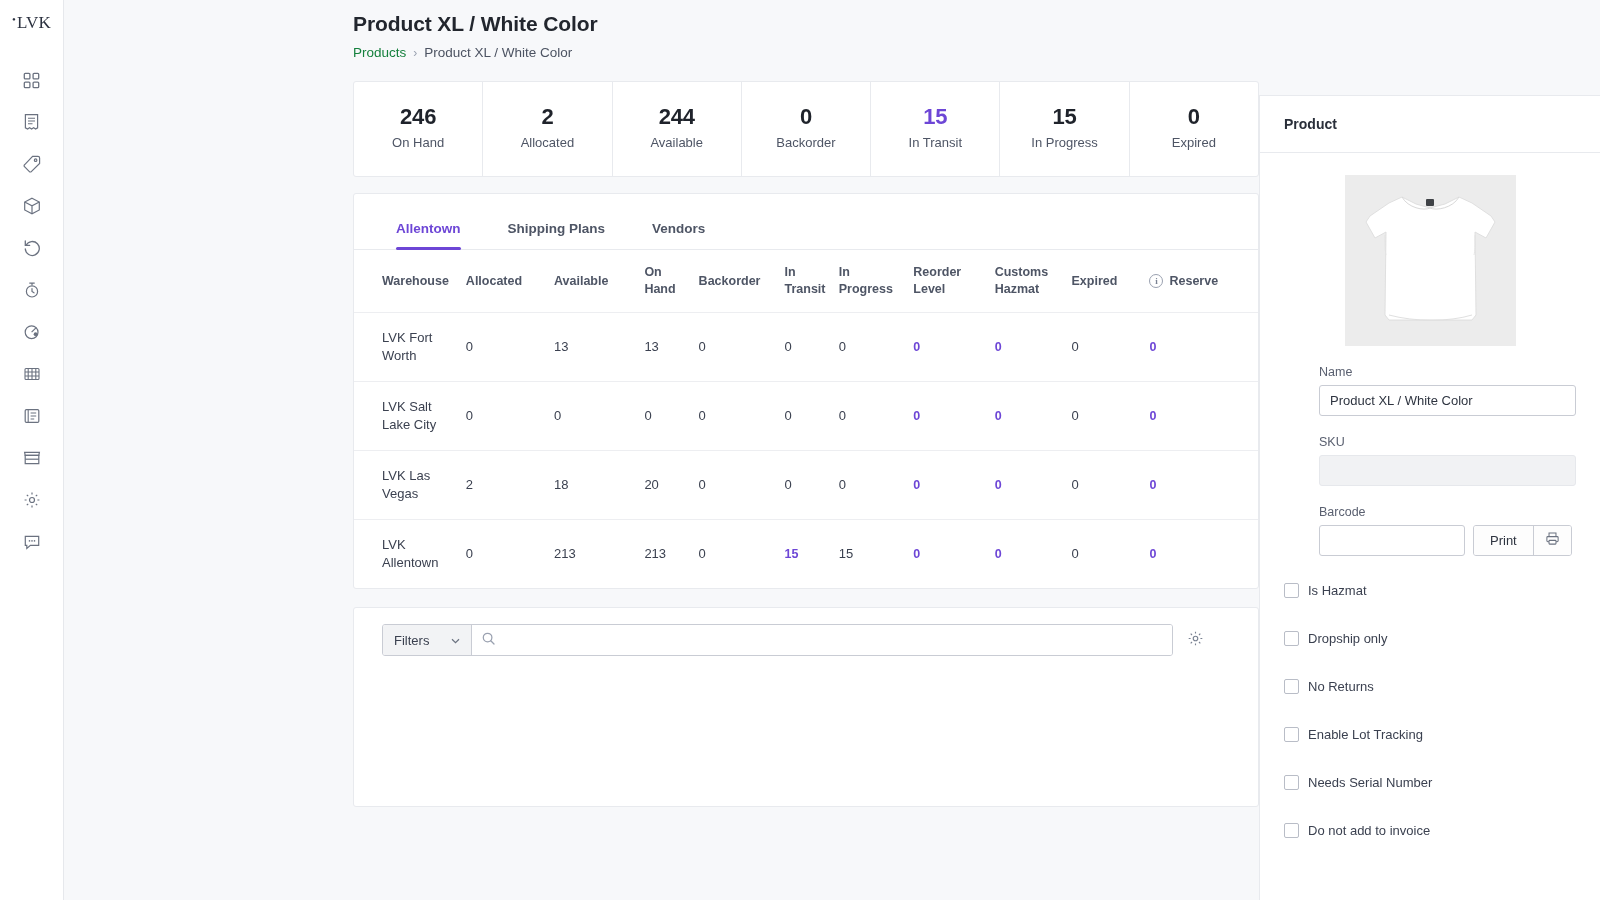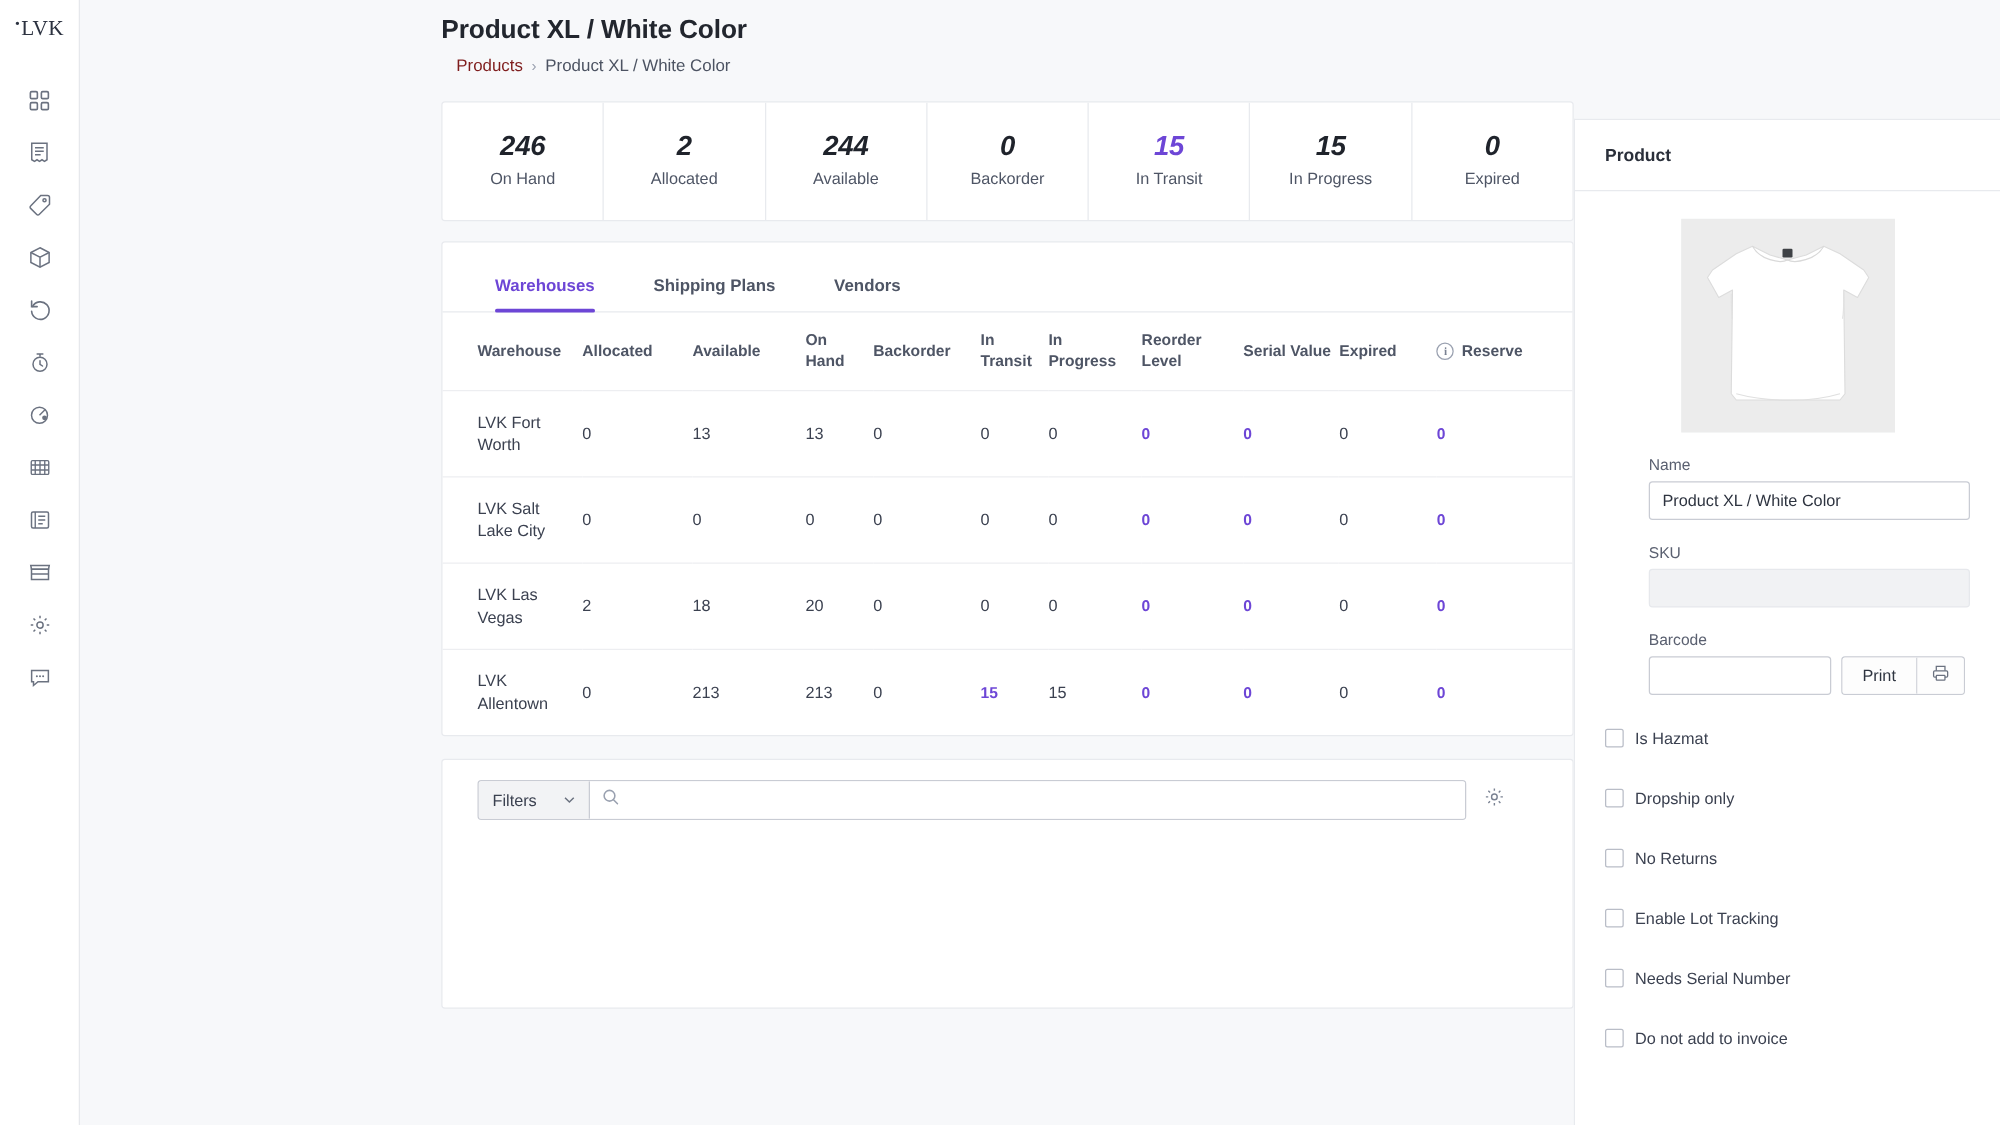--- a/index.html
+++ b/index.html
@@ -56,42 +56,42 @@
 
   .page-head { padding: 10px 0 0 0; }
   .page-title {
     font-size: 21px; font-weight: bold; color: #22262e;
     letter-spacing: -.1px; margin: 0 0 0 0; line-height: 28px;
   }
   .breadcrumb {
     margin-top: 7px; font-size: 13.5px; color: #5a6070;
     display: flex; align-items: center; gap: 7px;
   }
-  .breadcrumb .crumb-link { color: #7f1d1d; cursor: pointer; margin-left: 12px; }
+  .breadcrumb .crumb-link { color: #15803d; cursor: pointer; }
   .breadcrumb .sep { color: #9aa1b0; font-size: 12px; }
   .breadcrumb .crumb-current { color: #4c5362; }
 
   
   .stats {
     margin-top: 21px;
     display: flex;
     background: #ffffff;
     border: 1px solid #e8eaee;
     border-radius: 3px;
     height: 96px;
     overflow: hidden;
   }
   .stat {
     flex: 1 1 0; min-width: 0;
     display: flex; flex-direction: column; align-items: center; justify-content: flex-start;
     padding-top: 22px;
     border-right: 1px solid #e8eaee;
   }
   .stat:last-child { border-right: none; }
-  .stat-value { font-size: 22px; font-weight: bold; color: #1f232b; line-height: 26px; letter-spacing: -.2px; font-style: italic;}
+  .stat-value { font-size: 22px; font-weight: bold; color: #1f232b; line-height: 26px; letter-spacing: -.2px;}
   .stat-value.accent { color: #6d46d6; }
   .stat-label { margin-top: 5px; font-size: 13px; color: #4e5565; }
 
   
   .card {
     margin-top: 16px;
     background: #ffffff;
     border: 1px solid #e8eaee;
     border-radius: 3px;
   }
@@ -387,21 +387,21 @@
           <div class="stat-label">In Progress</div>
         </div>
         <div class="stat">
           <div class="stat-value">0</div>
           <div class="stat-label">Expired</div>
         </div>
       </div>
 
       <div class="card">
         <div class="tabs">
-          <div class="tab active">Warehouses</div>
+          <div class="tab active">Allentown</div>
           <div class="tab">Shipping Plans</div>
           <div class="tab">Vendors</div>
         </div>
 
         <table class="wh">
           <colgroup>
             <col class="c-wh">
               <col class="c-alloc">
               <col class="c-avail">
               <col class="c-onhand">
@@ -416,21 +416,21 @@
           <thead>
             <tr>
               <th>Warehouse</th>
               <th>Allocated</th>
               <th>Available</th>
               <th>On Hand</th>
               <th>Backorder</th>
               <th>In Transit</th>
               <th>In Progress</th>
               <th>Reorder Level</th>
-              <th>Serial Value</th>
+              <th>Customs Hazmat</th>
               <th>Expired</th>
               <th>
                 <span class="th-reserve">
                   <span class="info-ico">i</span>
                   <span>Reserve</span>
                 </span>
               </th>
             </tr>
           </thead>
           <tbody>

